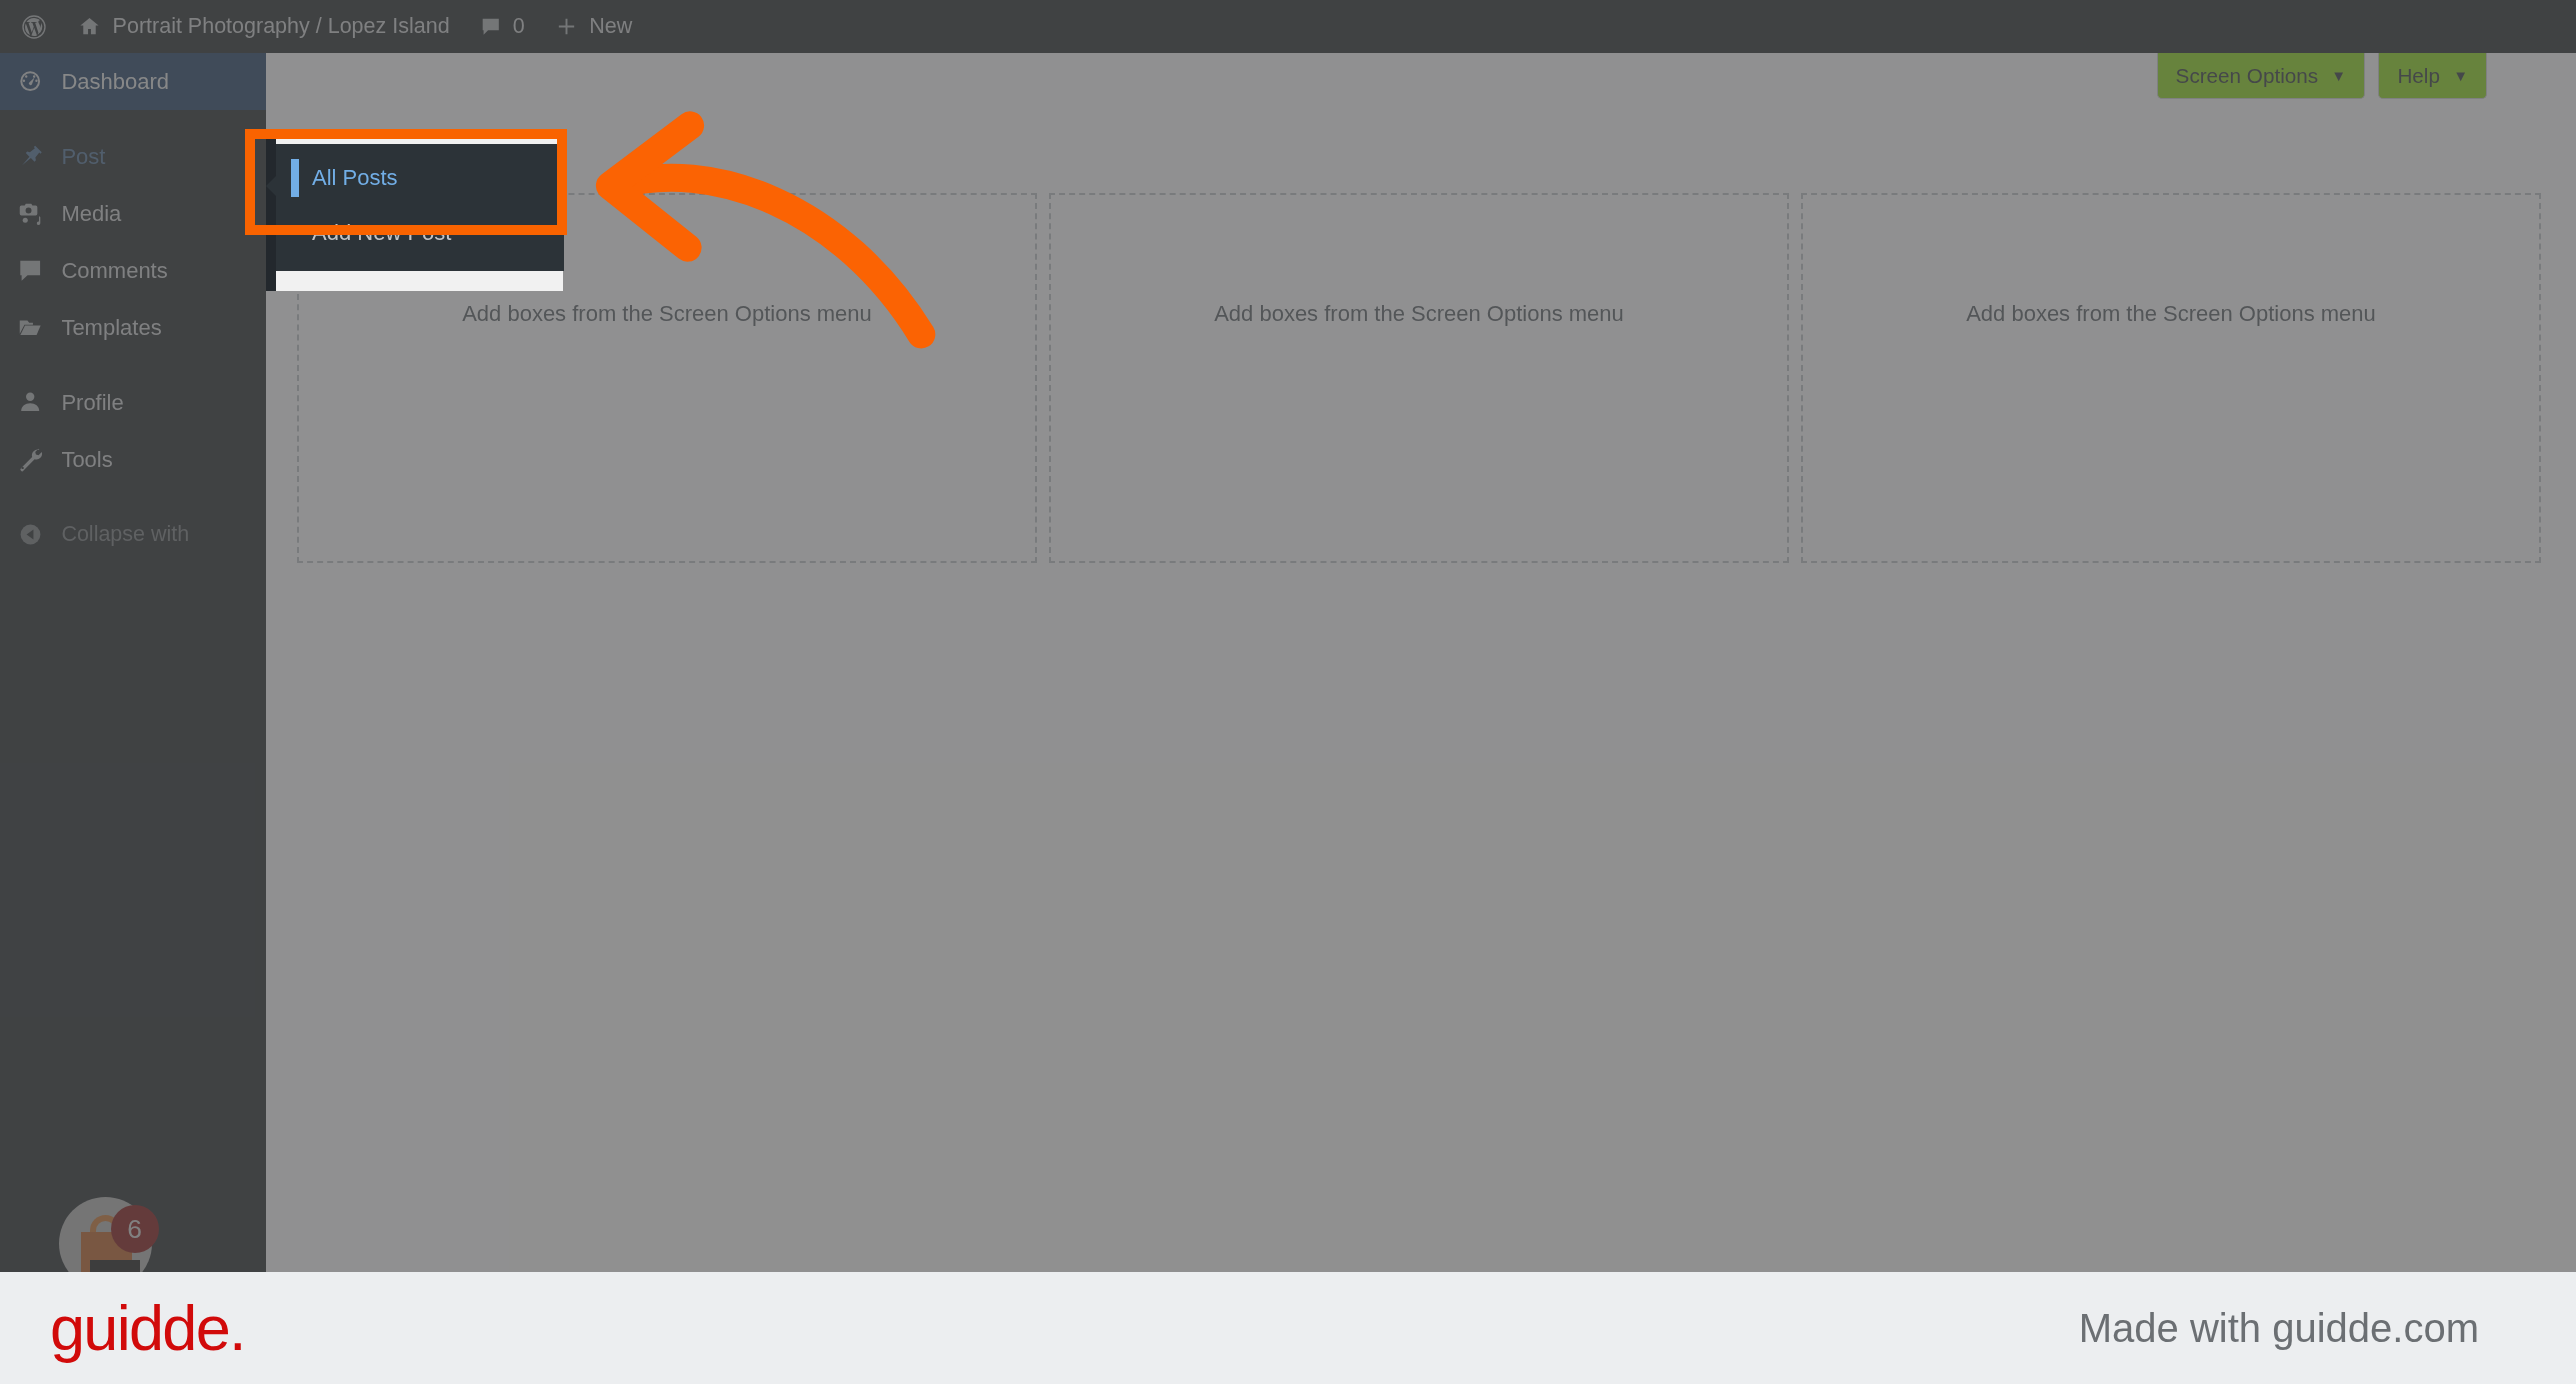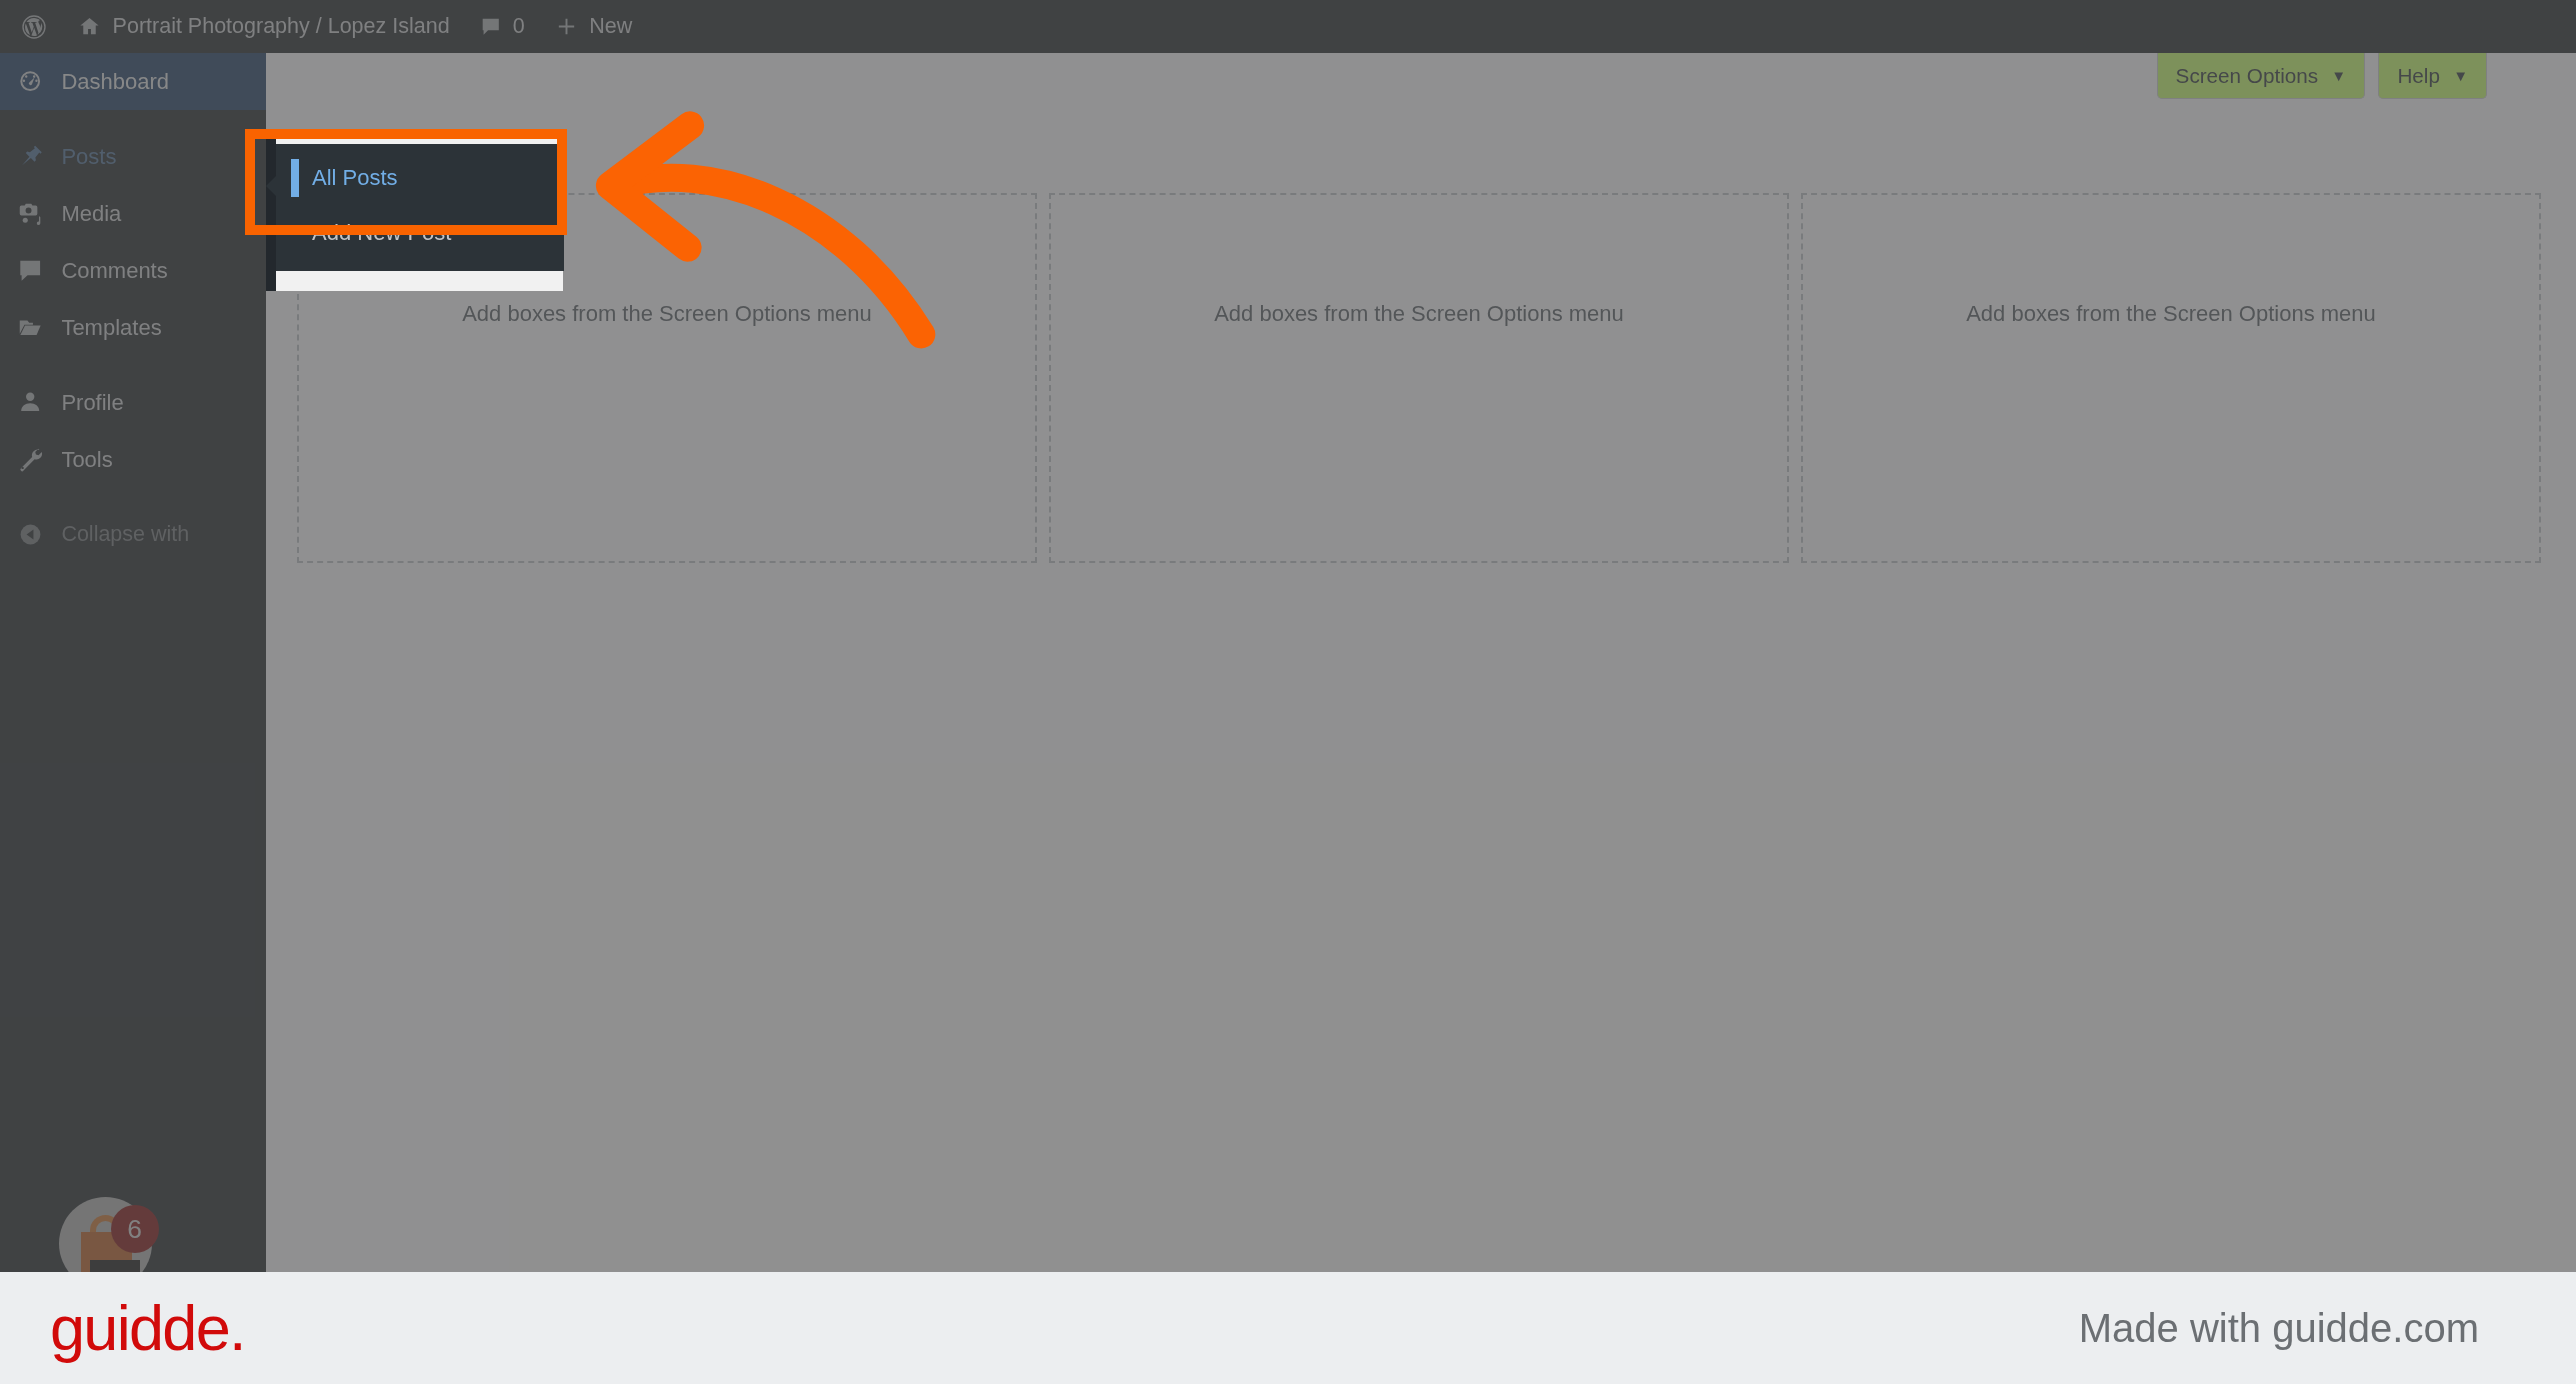--- a/index.html
+++ b/index.html
@@ -120,21 +120,21 @@
   #content {
     position: absolute; left: 266px; top: 53px;
     width: 2310px; height: 1219px;
     background: #f0f0f1;
   }
   #screen-meta {
     position: absolute; right: 89px; top: 0px;
     display: flex; align-items: stretch; height: 46px;
   }
   .meta-btn {
-    background: #bef264; border: 0.8px solid #c3c4c7; border-top: none;
+    background: #84cc16; border: 0.8px solid #c3c4c7; border-top: none;
     border-radius: 0 0 5px 5px;
     padding: 0 18px; display: flex; align-items: center; gap: 13.2px;
     color: #2c3338; font-size: 20.7px; margin-left: 13.2px;
   }
   .caret { font-size: 15px; color: #2c3338; }
 
   #page-title {
     position: absolute; left: 31px; top: 71px;
     font-size: 38px; font-weight: 400; color: #1d2327;
   }
@@ -287,21 +287,21 @@
       </div>
 
       <div class="menu-gap"></div>
 
       <div class="menu-item posts">
         <span class="mi-icon">
           <svg width="26.4" height="26.4" viewBox="0 0 24 24" fill="currentColor">
             <path d="M16.5 2.5l-1.2 1.2 1 1-4.6 3.6-2.4-.5-1.3 1.3 3.3 3.3-6.6 7.9 7.9-6.6 3.3 3.3 1.3-1.3-.5-2.4 3.6-4.6 1 1 1.2-1.2-6-6z"></path>
           </svg>
         </span>
-        <span class="mi-label">Posts</span>
+        <span class="mi-label">Post</span>
       </div>
 
       <div class="menu-item">
         <span class="mi-icon">
           <svg width="26.4" height="26.4" viewBox="0 0 24 24" fill="currentColor">
             <path d="M4 5h3l1-1.5h5L14 5h3a1.5 1.5 0 011.5 1.5v6A1.5 1.5 0 0117 14H4a1.5 1.5 0 01-1.5-1.5v-6A1.5 1.5 0 014 5zm6.5 1.8a2.7 2.7 0 100 5.4 2.7 2.7 0 000-5.4z"></path>
             <path d="M20 14.5v5.1a1.6 1.6 0 10 1.2 1.5v-5.3l-1.2-1.3z"></path>
             <circle cx="7.5" cy="18.5" r="2.3"></circle>
           </svg>
         </span>

